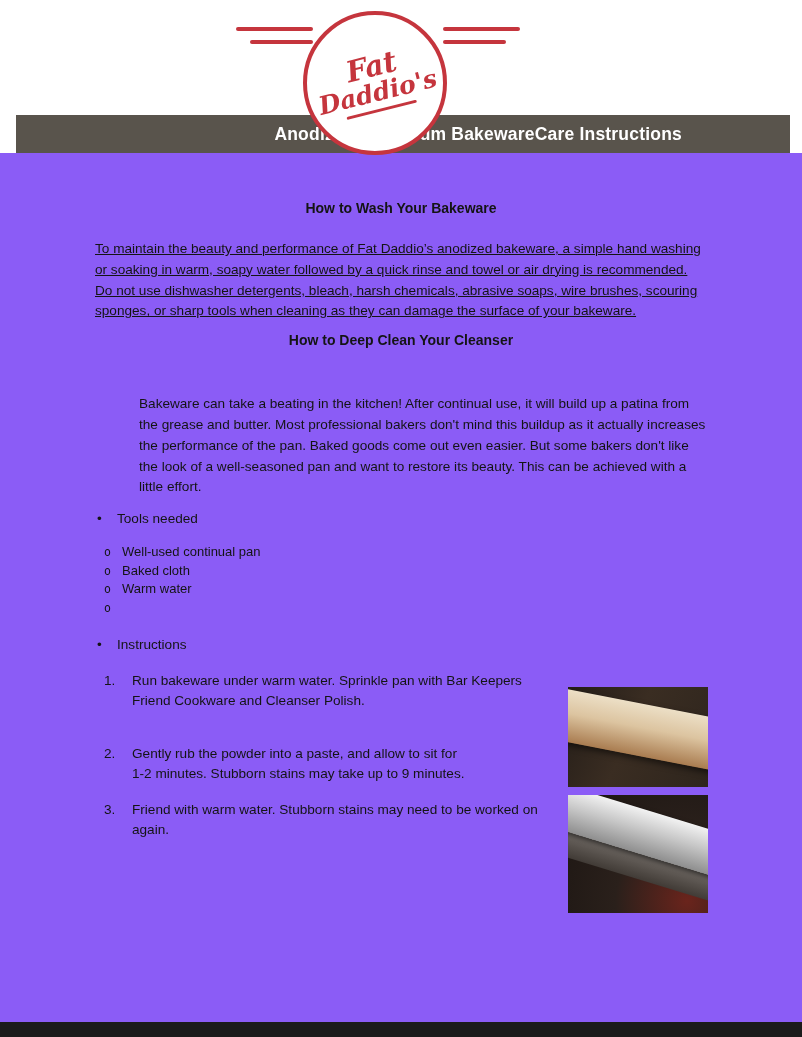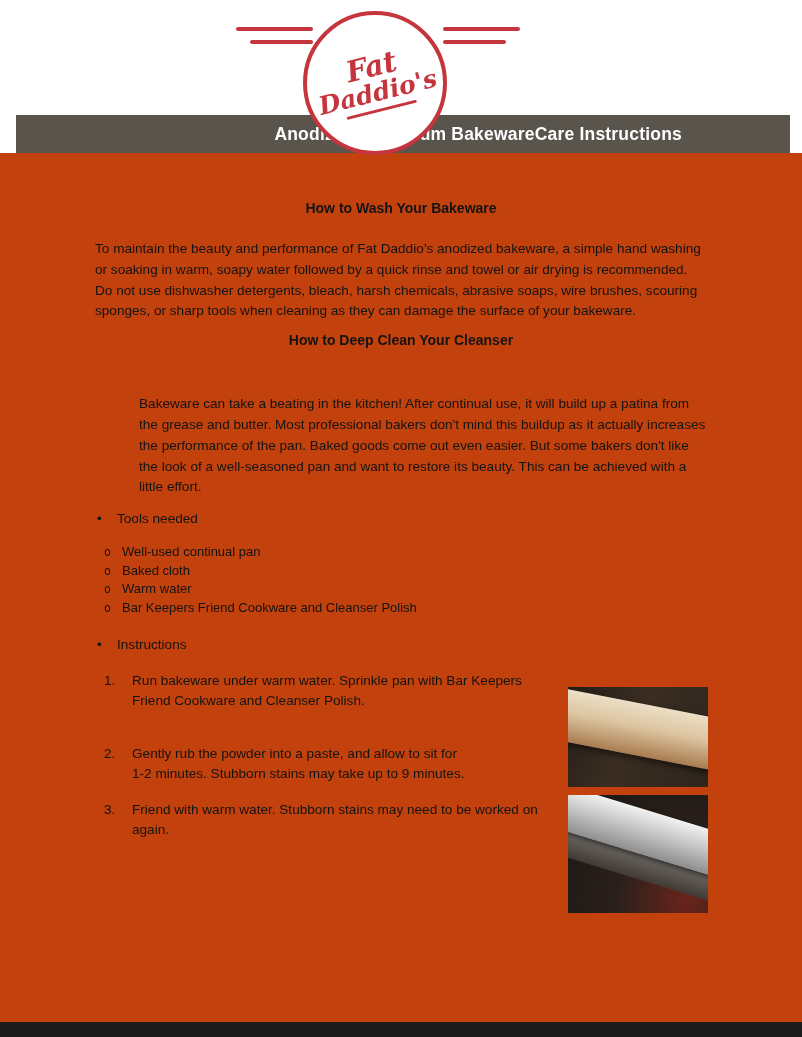--- a/index.html
+++ b/index.html
@@ -22,25 +22,25 @@
   
   .logo-circle{position:absolute;top:11px;left:303px;width:136px;height:136px;background:#ffffff;
     border:4px solid #c5353d;border-radius:50%;z-index:3;display:flex;align-items:center;justify-content:center;}
   .logo-inner{transform:rotate(-14deg);text-align:center;color:#c5353d;
     font-family:"DejaVu Serif",serif;font-style:italic;font-weight:bold;line-height:.95;}
   .logo-line1{font-size:29px;display:block;}
   .logo-line2{font-size:25px;display:block;}
   .logo-underline{width:72px;height:3px;background:#c5353d;border-radius:2px;margin:5px auto 0;}
 
   
-  .content{position:absolute;top:153px;left:0;width:802px;height:869px;background:#c2410c;
+  .content{position:absolute;top:153px;left:0;width:802px;height:869px;background:#8b5cf6;
     box-sizing:border-box;padding:47px 95px 0;color:#141414;font-size:13.6px;}
   .center-head{text-align:center;font-weight:bold;font-size:14px;line-height:17px;}
   .body-p{line-height:20.8px;margin:0;}
-  #wash-body{margin-top:22px;}
+  #wash-body{margin-top:22px;text-decoration:underline;}
   #deep-head{margin-top:10px;}
   #deep-body{margin-top:45px;margin-left:44px;}
 
   .bullet-row{display:flex;margin-left:2px;line-height:17px;}
   #tools-row{margin-top:12px;}
   #instructions-row{margin-top:19px;}
   .bullet-marker{flex:0 0 20px;}
   .bullet-label{font-weight:normal;}
 
   .sub-list{margin-top:16px;margin-left:9px;}
@@ -120,21 +120,20 @@
         <span class="sub-marker">o</span>
         <span class="sub-text">Baked cloth</span>
       </div>
       <div class="sub-item">
         <span class="sub-marker">o</span>
         <span class="sub-text">Warm water</span>
       </div>
       <div class="sub-item">
         <span class="sub-marker">o</span>
         <span class="sub-text-wrap">
-          <span class="sub-text">Bar Keepers Friend Cookware and Cleanser Polish</span>
         </span>
       </div>
     </div>
 
     <div class="bullet-row" id="instructions-row">
       <span class="bullet-marker">•</span>
       <span class="bullet-label">Instructions</span>
     </div>
 
     <div class="steps">

